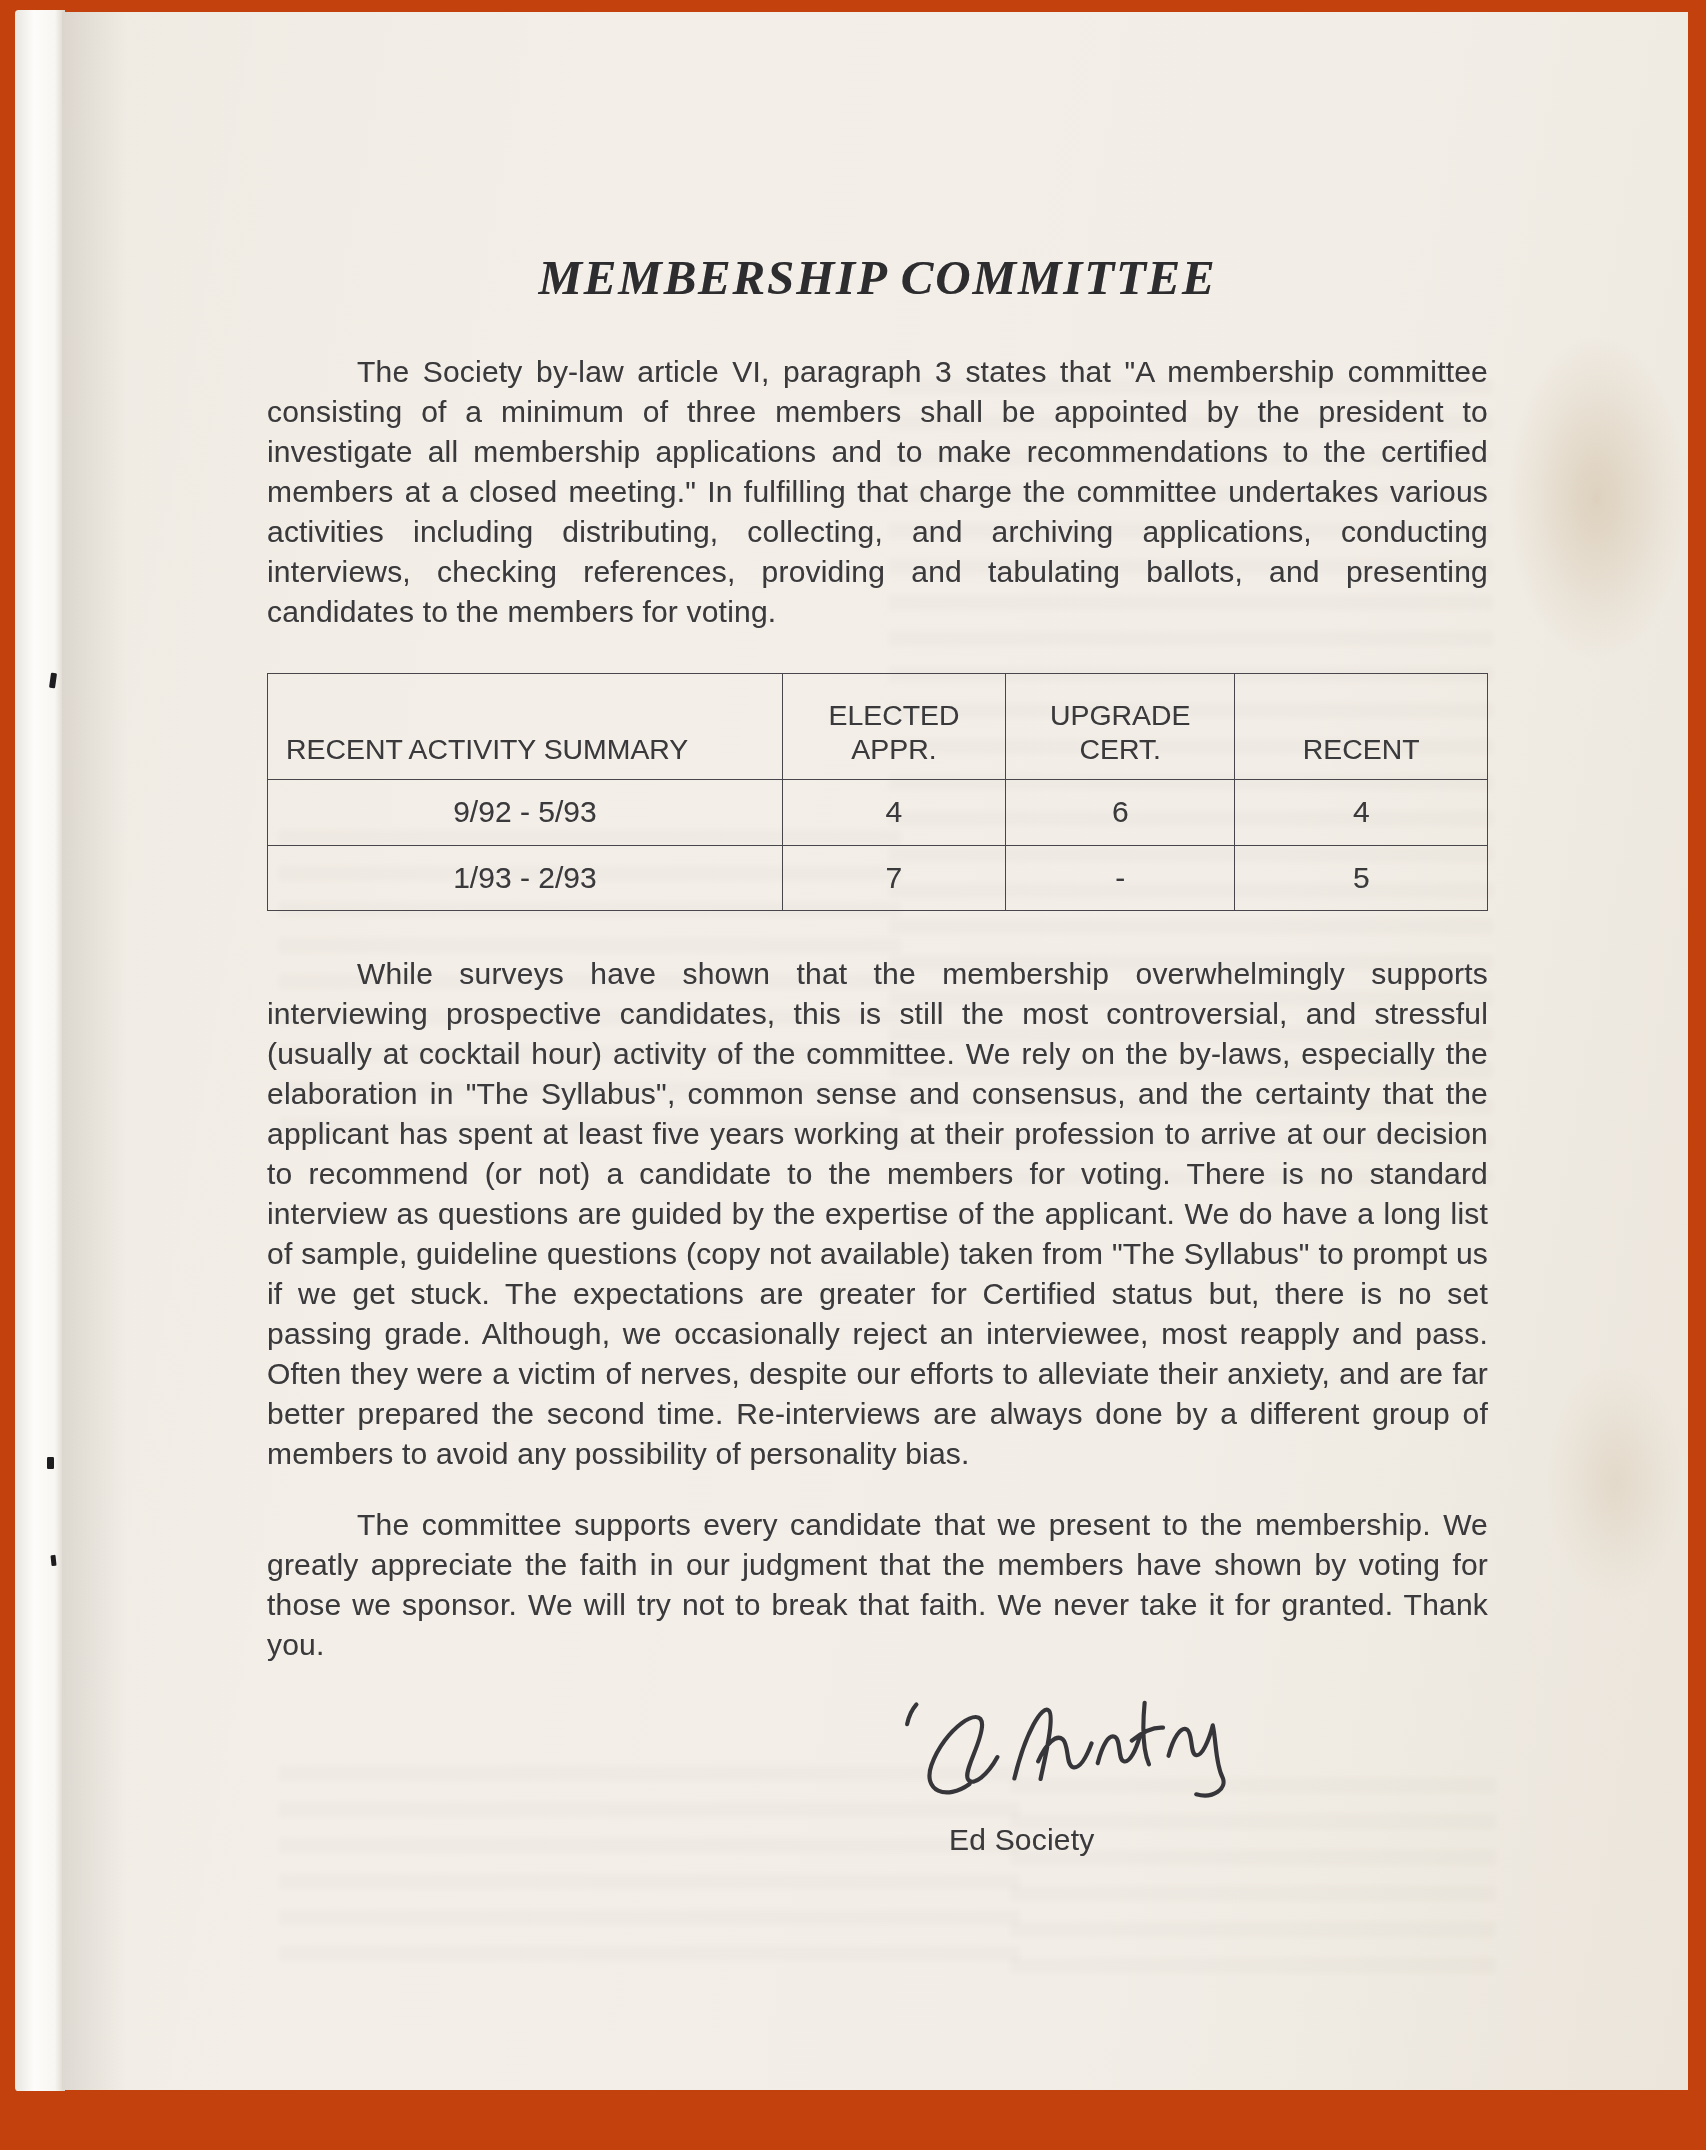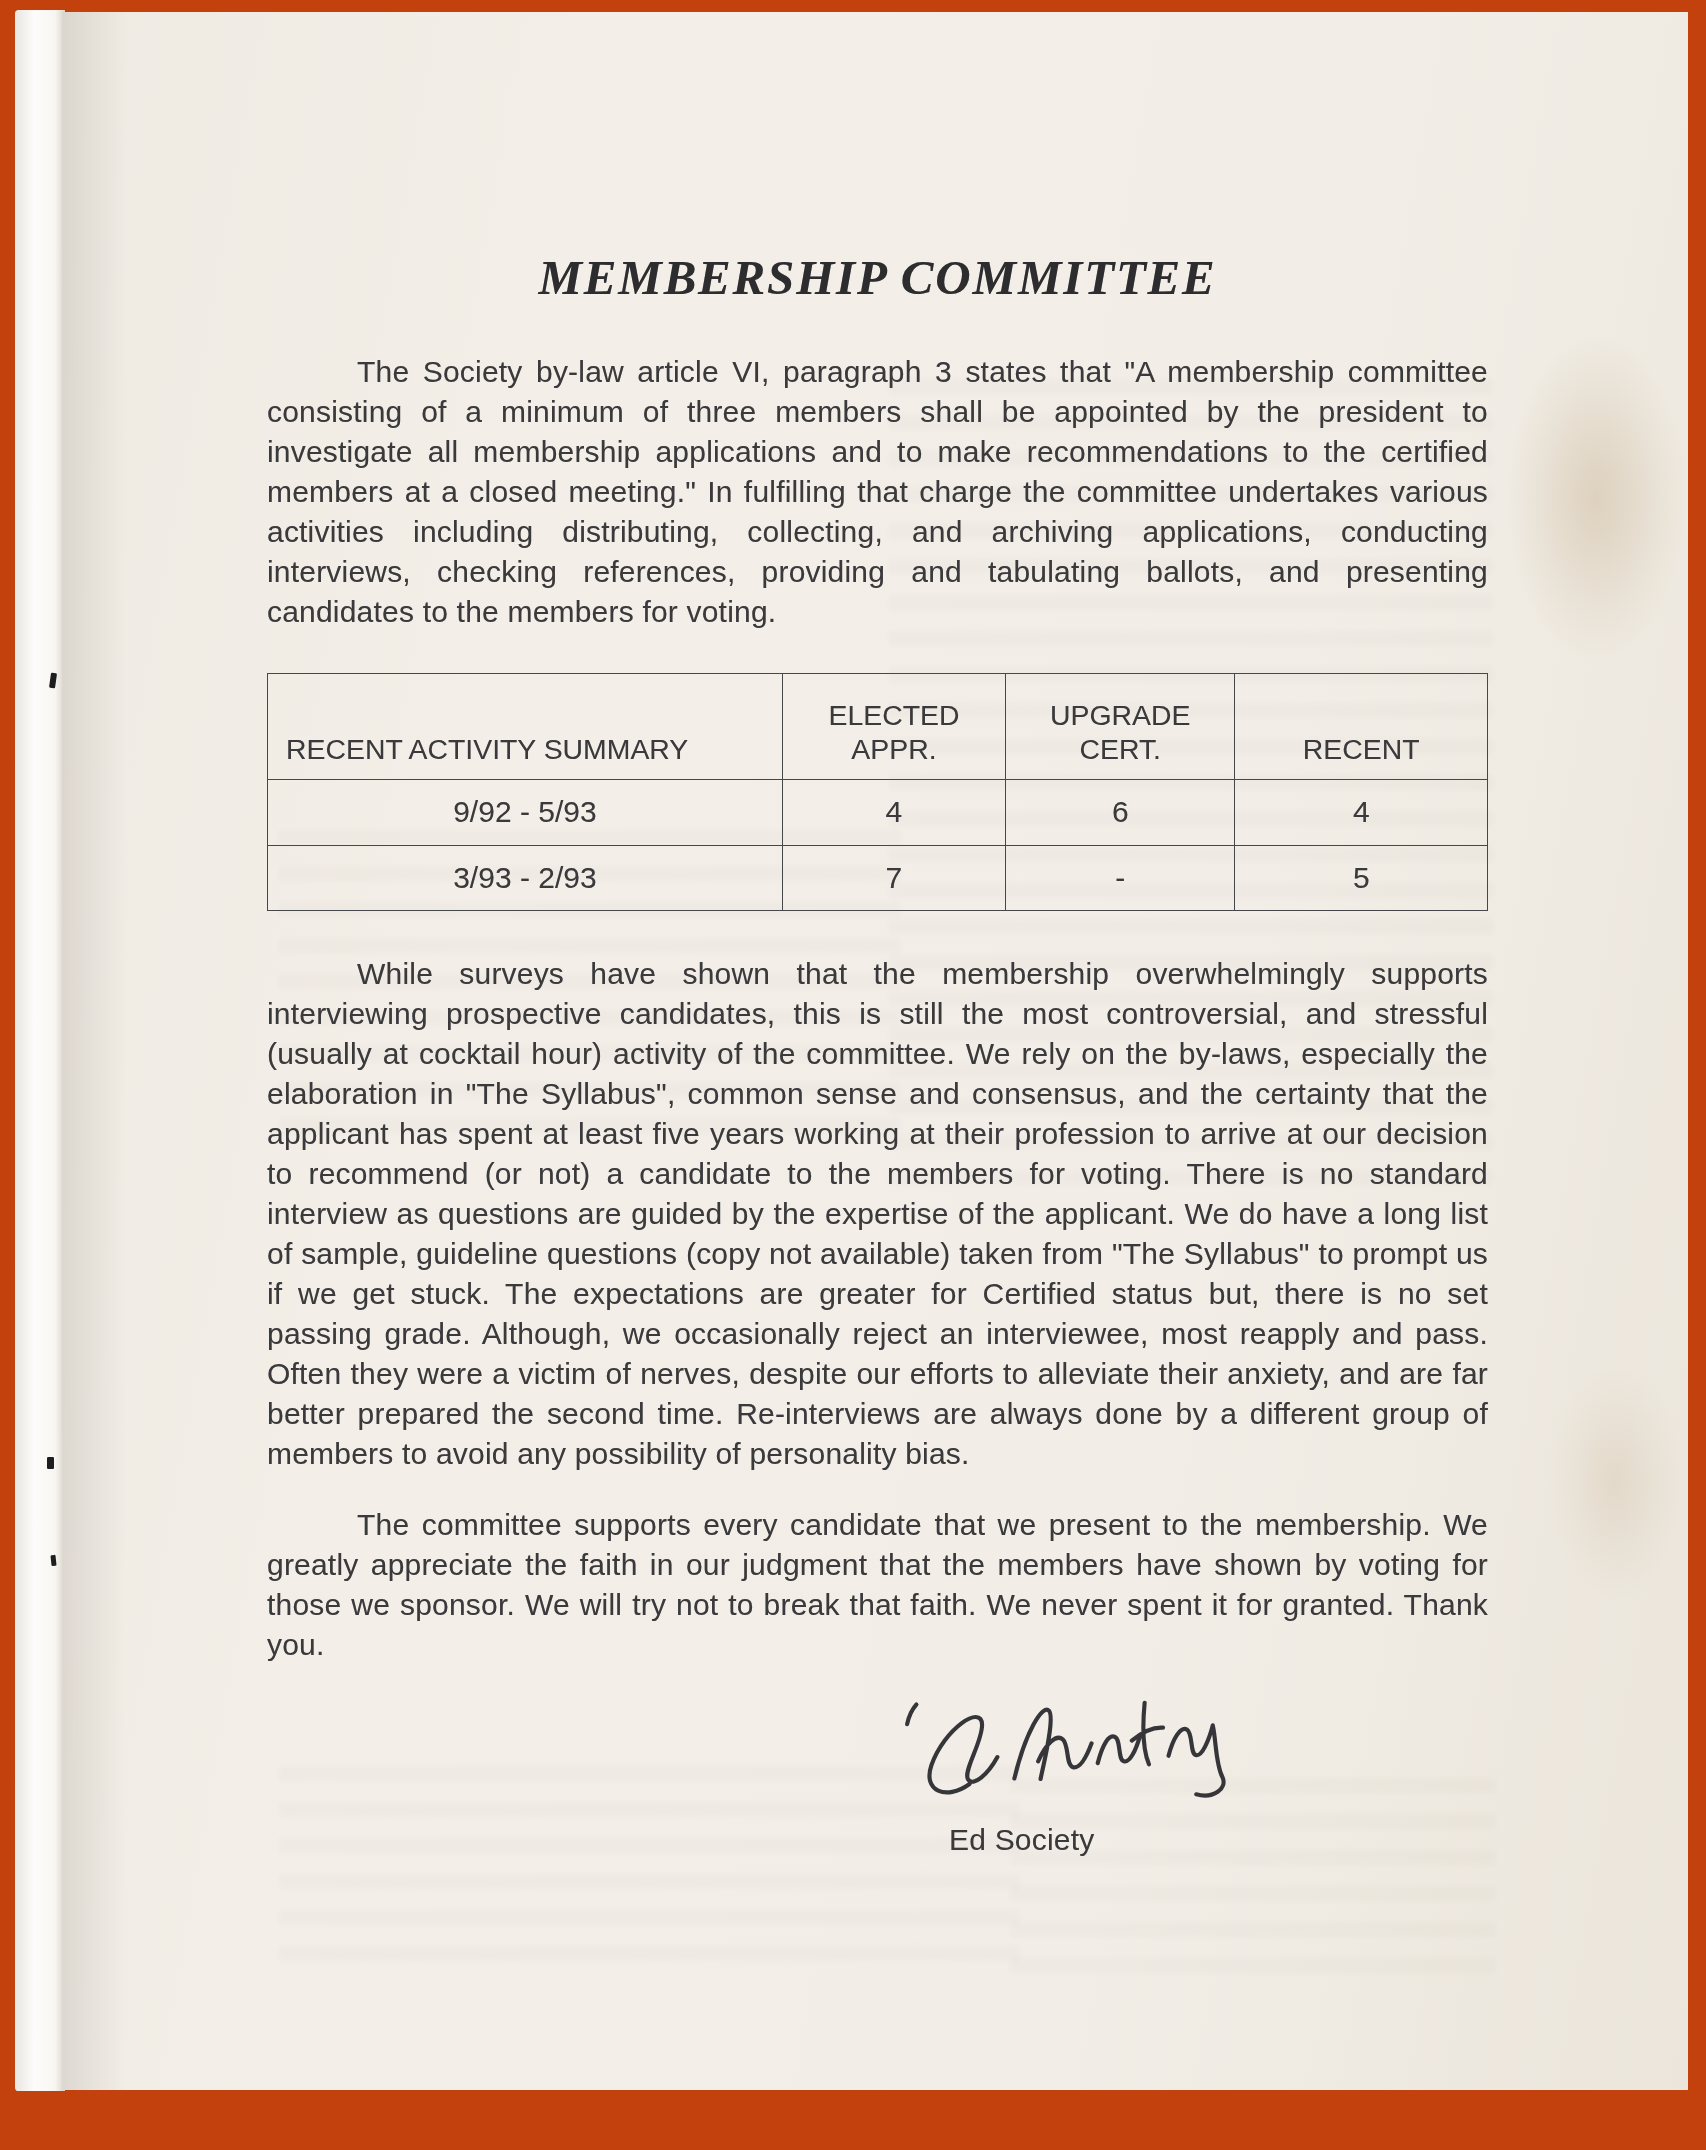--- a/index.html
+++ b/index.html
@@ -183,30 +183,30 @@
           </tr>
         </thead>
         <tbody>
           <tr>
             <td>9/92 - 5/93</td>
             <td>4</td>
             <td>6</td>
             <td>4</td>
           </tr>
           <tr>
-            <td>3/93 - 2/93</td>
+            <td>1/93 - 2/93</td>
             <td>7</td>
             <td>-</td>
             <td>5</td>
           </tr>
         </tbody>
       </table>
 
       <p class="para">While surveys have shown that the membership overwhelmingly supports interviewing prospective candidates, this is still the most controversial, and stressful (usually at cocktail hour) activity of the committee.  We rely on the by-laws, especially the elaboration in "The Syllabus", common sense and consensus, and the certainty that the applicant has spent at least five years working at their profession to arrive at our decision to recommend (or not) a candidate to the members for voting.  There is no standard interview as questions are guided by the expertise of the applicant.  We do have a long list of sample, guideline questions (copy not available) taken from "The Syllabus" to prompt us if we get stuck.  The expectations are greater for Certified status but, there is no set passing grade.  Although, we occasionally reject an interviewee, most reapply and pass.  Often they were a victim of nerves, despite our efforts to alleviate their anxiety, and are far better prepared the second time.  Re-interviews are always done by a different group of members to avoid any possibility of personality bias.</p>
-      <p class="para last">The committee supports every candidate that we present to the membership.  We greatly appreciate the faith in our judgment that the members have shown by voting for those we sponsor.  We will try not to break that faith.  We never spent it for granted.  Thank you.</p>
+      <p class="para last">The committee supports every candidate that we present to the membership.  We greatly appreciate the faith in our judgment that the members have shown by voting for those we sponsor.  We will try not to break that faith.  We never take it for granted.  Thank you.</p>
 
       <div class="sig-block">
         <svg class="sig-ink" viewBox="0 0 580 240" aria-hidden="true">
           <path d="M22,64 C26,50 32,40 40,32"></path>
           <path d="M120,172 C78,198 40,178 58,136 C84,76 150,38 148,74 C146,104 110,150 118,164 C126,178 152,158 170,130"></path>
           <path d="M196,168 C220,92 252,46 262,58 C272,70 246,150 240,172 M238,142 C254,112 272,98 282,108 C292,118 284,152 296,156 C308,160 320,140 330,118 M338,152 C348,122 360,104 370,110 C380,116 372,148 382,152 C392,156 404,134 412,112 M424,56 C418,92 414,130 424,160 M398,118 C418,104 438,98 452,100 M458,148 C468,118 482,100 492,106 C502,114 494,146 504,150 C514,154 528,126 536,102 C540,130 536,166 546,190 C554,210 528,226 500,216"></path>
         </svg>
         <div class="sig-name">Ed Society</div>
       </div>
 

